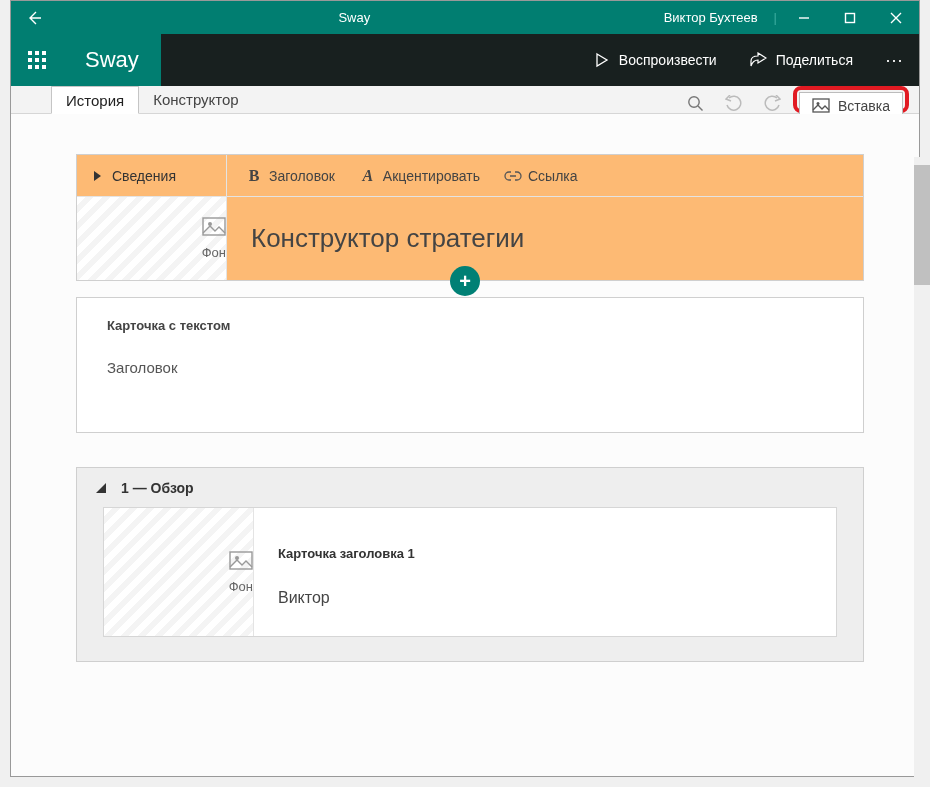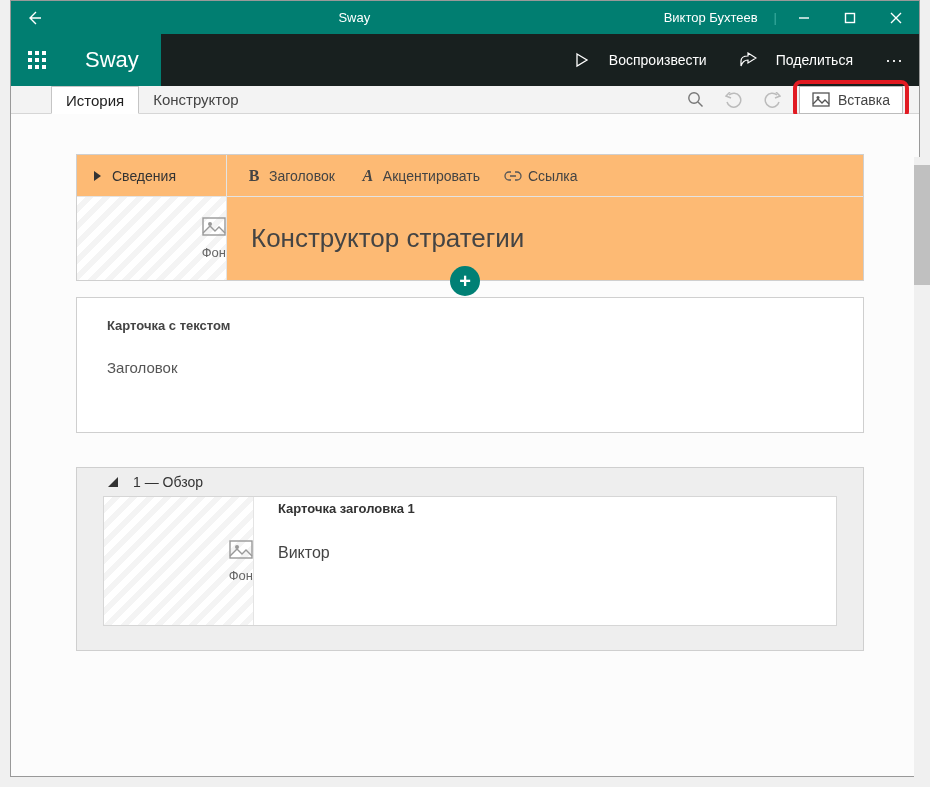--- a/index.html
+++ b/index.html
@@ -12,28 +12,28 @@
 .tb-title { flex: 1; text-align: center; }
 .tb-user { padding: 0 12px; }
 .tb-sep { color: #3cad9f; padding: 0 4px; }
 .tb-btn { width: 46px; height: 33px; display: flex; align-items: center; justify-content: center; cursor: pointer; }
 
 
 .ribbon { height: 52px; display: flex; align-items: stretch; background: #18201f; color: #fff; }
 .ribbon-waffle { width: 52px; background: #017e71; display: flex; align-items: center; justify-content: center; cursor: pointer; }
 .ribbon-logo { background: #017e71; padding: 0 22px; display: flex; align-items: center; font-size: 22px; font-weight: 400; }
 .ribbon-spacer { flex: 1; }
-.ribbon-action { display: flex; align-items: center; padding: 0 16px; cursor: pointer; font-size: 14px; gap: 19px; }
+.ribbon-action { display: flex; align-items: center; padding: 0 16px; cursor: pointer; font-size: 14px; gap: 9px; }
 .ribbon-more { width: 50px; display: flex; align-items: center; justify-content: center; cursor: pointer; font-size: 18px; }
 
 
 .tabrow { height: 28px; background: #f3f3f3; border-bottom: 1px solid #d6d6d6; display: flex; align-items: stretch; padding-left: 40px; }
 .tab { padding: 0 14px; display: flex; align-items: center; font-size: 15px; color: #444; cursor: pointer; }
 .tab.active { background: #fff; border: 1px solid #c5c5c5; border-bottom: 1px solid #fff; margin-bottom: -1px; color: #222; }
-.tabrow-right { margin-left: auto; display: flex; align-items: center; gap: 4px; padding-right: 10px; }
+.tabrow-right { margin-left: auto; display: flex; gap: 4px; padding-right: 10px; }
 .tool-icon { width: 34px; height: 34px; display: flex; align-items: center; justify-content: center; color: #777; cursor: pointer; border-radius: 2px; }
 .tool-icon.disabled { color: #bbb; cursor: default; }
 .insert-btn { display: flex; align-items: center; gap: 8px; padding: 5px 12px; border: 1px solid #bcbcbc; color: #444; font-size: 14px; cursor: pointer; background: #fff; }
 .insert-wrap { border: 4px solid #e11a22; border-radius: 8px; padding: 2px; }
 
 
 .content { flex: 1; background: #fcfcfc; position: relative; overflow-y: auto; overflow-x: hidden; padding: 40px 55px 0 65px; }
 
 .card { background: #fdba74; border: 1px solid #cfcfcf; margin-bottom: 0; position: relative; }
 .card-header { height: 42px; border-bottom: 1px solid #e4e4e4; display: flex; align-items: center; }
@@ -47,24 +47,24 @@
 .bg-tile-label { font-size: 13px; color: #666; }
 .title-field { flex: 1; padding: 26px 24px; font-size: 26px; color: #444; font-weight: 400; }
 
 .plus-btn { width: 30px; height: 30px; border-radius: 50%; background: #008075; color: #fff; display: flex; align-items: center; justify-content: center; font-size: 20px; font-weight: bold; position: absolute; left: 50%; transform: translateX(-50%); margin-top: -15px; z-index: 5; cursor: pointer; }
 
 .text-card { background: #fff; border: 1px solid #cfcfcf; margin-top: 16px; padding: 20px 30px 56px 30px; margin-bottom: 34px; }
 .text-card-label { font-size: 13px; color: #444; margin-bottom: 26px; font-weight: 700; }
 .text-card-ph { font-size: 15px; color: #555; }
 
 .section { background: #eeeeee; border: 1px solid #cfcfcf; padding: 0; margin-bottom: 30px; }
-.section-header { height: 28px; display: flex; align-items: center; padding: 0 18px; gap: 14px; font-size: 14px; font-weight: 400; color: #333; cursor: pointer; margin-left: 12px; }
+.section-header { height: 39px; display: flex; align-items: center; padding: 0 18px; gap: 14px; font-size: 14px; font-weight: 700; color: #333; cursor: pointer; }
 .section-body { padding: 0 26px 24px 26px; }
 .sub-card { background: #fff; border: 1px solid #d6d6d6; display: flex; min-height: 130px; }
-.sub-card-main { flex: 1; padding: 4px 24px; }
+.sub-card-main { flex: 1; padding: 12px 24px; margin-top: 26px; }
 .sub-card-label { font-size: 13px; font-weight: 600; color: #333; margin-bottom: 28px; }
 .sub-card-text { font-size: 16px; color: #444; }
 
 
 .scroll-hint { width: 16px; background: #f0f0f0; position: absolute; right: 0; top: 157px; bottom: 0; }
 .scroll-thumb { background: #c0c0c0; width: 16px; height: 120px; position: absolute; top: 8px; right: 0; }
 
 svg { display: block; }
 </style>
 </head>

